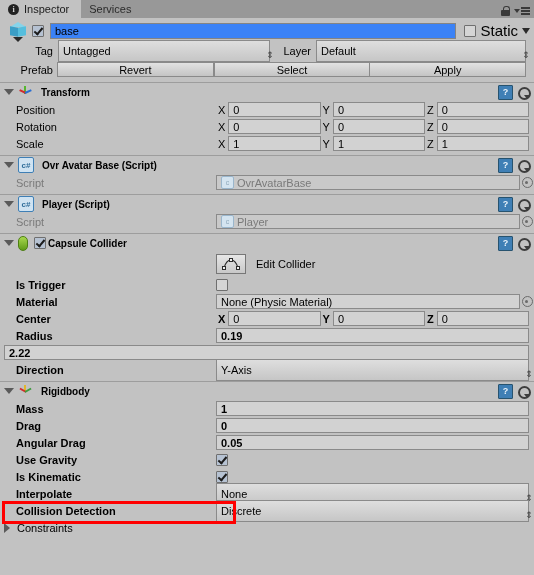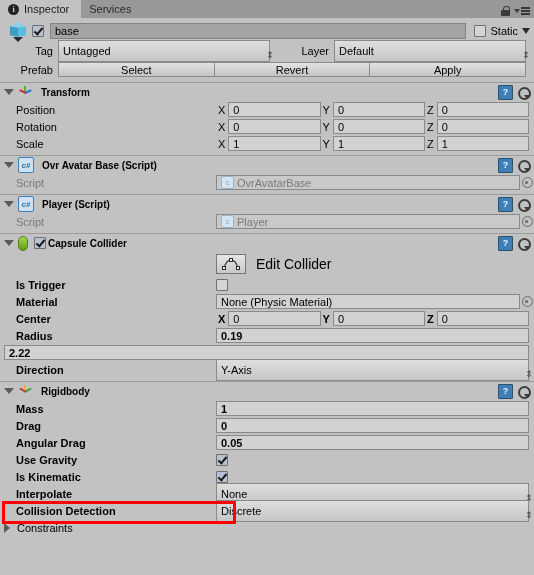--- a/index.html
+++ b/index.html
@@ -34,24 +34,24 @@
   .cube-wrap{width:28px;display:flex;flex-direction:column;align-items:center;position:relative;}
   .cube{width:21px;height:20px;position:relative;}
   .cube .top{position:absolute;top:1px;left:2px;width:0;height:0;border-left:8px solid transparent;border-right:8px solid transparent;border-bottom:5px solid #86d4ea;}
   .cube .l{position:absolute;top:6px;left:2px;width:8px;height:9px;background:#3b9ec6;transform:skewY(12deg);}
   .cube .r{position:absolute;top:6px;left:10px;width:8px;height:9px;background:#55bedd;transform:skewY(-12deg);}
   .cube .arrow{position:absolute;bottom:-1px;left:5px;width:0;height:0;border-left:5px solid transparent;border-right:5px solid transparent;border-top:5px solid #2b2b2b;}
   .chk{width:12px;height:12px;box-sizing:border-box;border:1px solid #6f6f6f;background:#d5d5d5;border-radius:1px;
     display:inline-block;position:relative;flex:none;}
   .chk.on{background:#b6c2d2;}
   .chk.on:after{content:"";position:absolute;left:3px;top:0px;width:3px;height:7px;border:solid #1b1b1b;border-width:0 2px 2px 0;transform:rotate(40deg);}
-  .namefield{flex:1;height:16px;margin-left:6px;background:#a3a3a3;border:1px solid #848484;
+  .namefield{flex:1;height:16px;margin-left:6px;background:#3b82f6;border:1px solid #848484;
     box-sizing:border-box;display:flex;align-items:center;padding:0 4px;font-size:11px;}
   .static-box{display:flex;align-items:center;gap:4px;margin-left:8px;}
-  .static-box .lbl{font-size:11px;}
+  .static-box .lbl{font-size:15px;}
   .tri-down{width:0;height:0;border-left:4px solid transparent;border-right:4px solid transparent;border-top:6px solid #2b2b2b;}
 
   .go-row{display:flex;align-items:center;height:17px;margin-top:2px;}
   .go-lbl{width:54px;text-align:right;padding-right:5px;font-size:11px;box-sizing:border-box;}
   .dropdown{height:22px;background:#cfcfcf;border:1px solid #8a8a8a;box-sizing:border-box;
     display:flex;align-items:center;padding:0 12px 0 4px;font-size:11px;position:relative;
     background-image:linear-gradient(#dedede,#c6c6c6);}
   .dropdown:after{content:"";position:absolute;right:3px;top:50%;transform:translateY(-50%);
     width:0;height:0;border-left:3px solid transparent;border-right:3px solid transparent;
     border-top:3.5px solid #3a3a3a;}
@@ -112,21 +112,21 @@
   .ic-img{width:11px;height:11px;background:#e8a33d;border:1px solid #8a6520;margin-right:3px;flex:none;position:relative;box-sizing:border-box;}
   .ic-img:after{content:"";position:absolute;left:0;top:0;width:5px;height:5px;background:#f3e2c2;}
   .ic-img:before{content:"";position:absolute;right:0;bottom:0;width:4px;height:4px;background:#6b6b6b;}
   .ic-scriptsm{width:11px;height:11px;border:1px solid #9ab6cc;background:#d4e4f0;border-radius:2px;margin-right:3px;
     flex:none;display:flex;align-items:center;justify-content:center;font-size:7px;color:#8fa9bb;}
 
   .editcollider{display:flex;align-items:center;height:24px;padding-left:216px;}
   .ec-btn{width:30px;height:20px;background-image:linear-gradient(#e6e6e6,#c8c8c8);
     border:1px solid #777;box-sizing:border-box;display:flex;align-items:center;justify-content:center;}
   .ec-btn svg{display:block;}
-  .ec-label{margin-left:10px;font-size:14px;}
+  .ec-label{margin-left:10px;font-size:11px;}
 
   .hl-box{position:absolute;border:3px solid #f00;box-sizing:border-box;pointer-events:none;}
 </style>
 </head>
 <body>
 
 <div class="win">
 
   <div class="tabbar">
     <div class="tab active">
@@ -171,33 +171,33 @@
         <span class="lbl">Static</span>
         <span class="tri-down"></span>
       </span>
     </div>
 
     <div class="go-row">
       <span class="go-lbl">Tag</span>
       <span class="dropdown updown" style="width:212px">
         <span>Untagged</span>
       </span>
-      <span class="go-lbl" style="width:64px">Layer</span>
+      <span class="go-lbl" style="width:46px">Layer</span>
       <span class="dropdown updown" style="flex:1;margin-right:4px">
         <span>Default</span>
       </span>
     </div>
 
     <div class="go-row">
       <span class="go-lbl">Prefab</span>
+      <span class="btn" style="flex:1;margin-left:-1px">
+        <span>Revert</span>
+      </span>
       <span class="btn" style="flex:1">
         <span>Select</span>
-      </span>
-      <span class="btn" style="flex:1;margin-left:-1px">
-        <span>Revert</span>
       </span>
       <span class="btn" style="flex:1;margin-left:-1px;margin-right:4px">
         <span>Apply</span>
       </span>
     </div>
   </div>
 
   <div class="sep"></div>
 
   <div class="comp-head">

